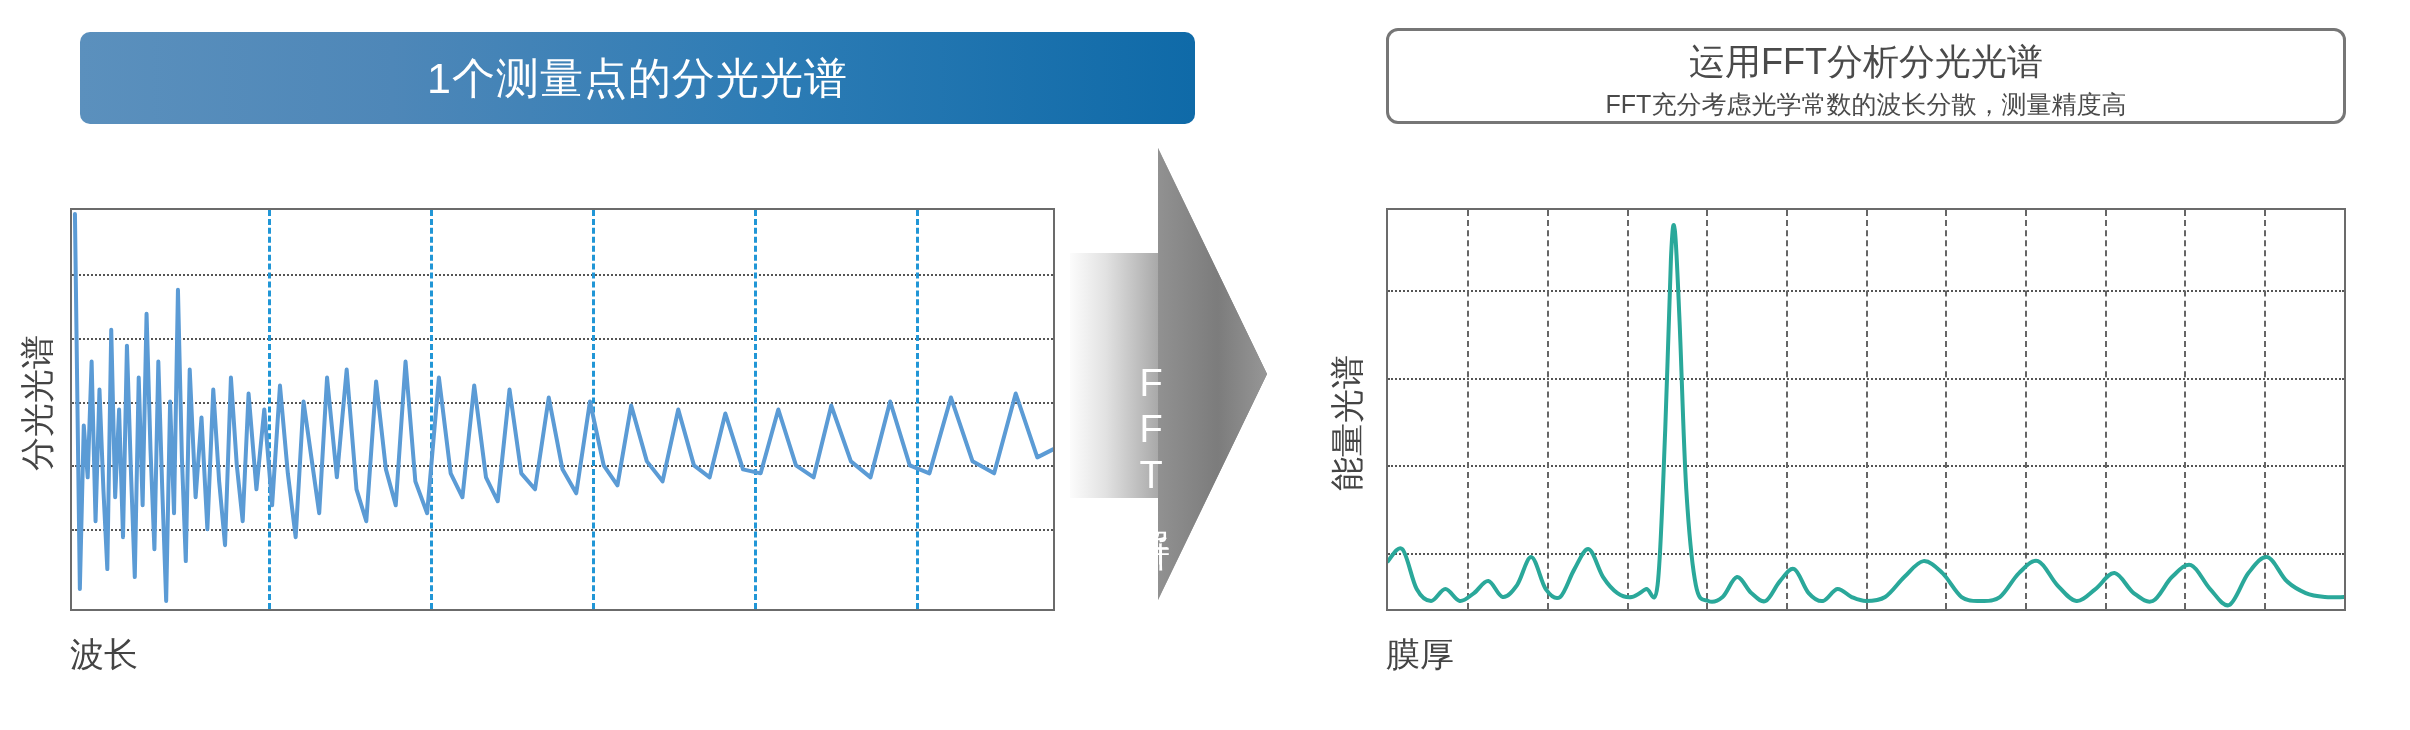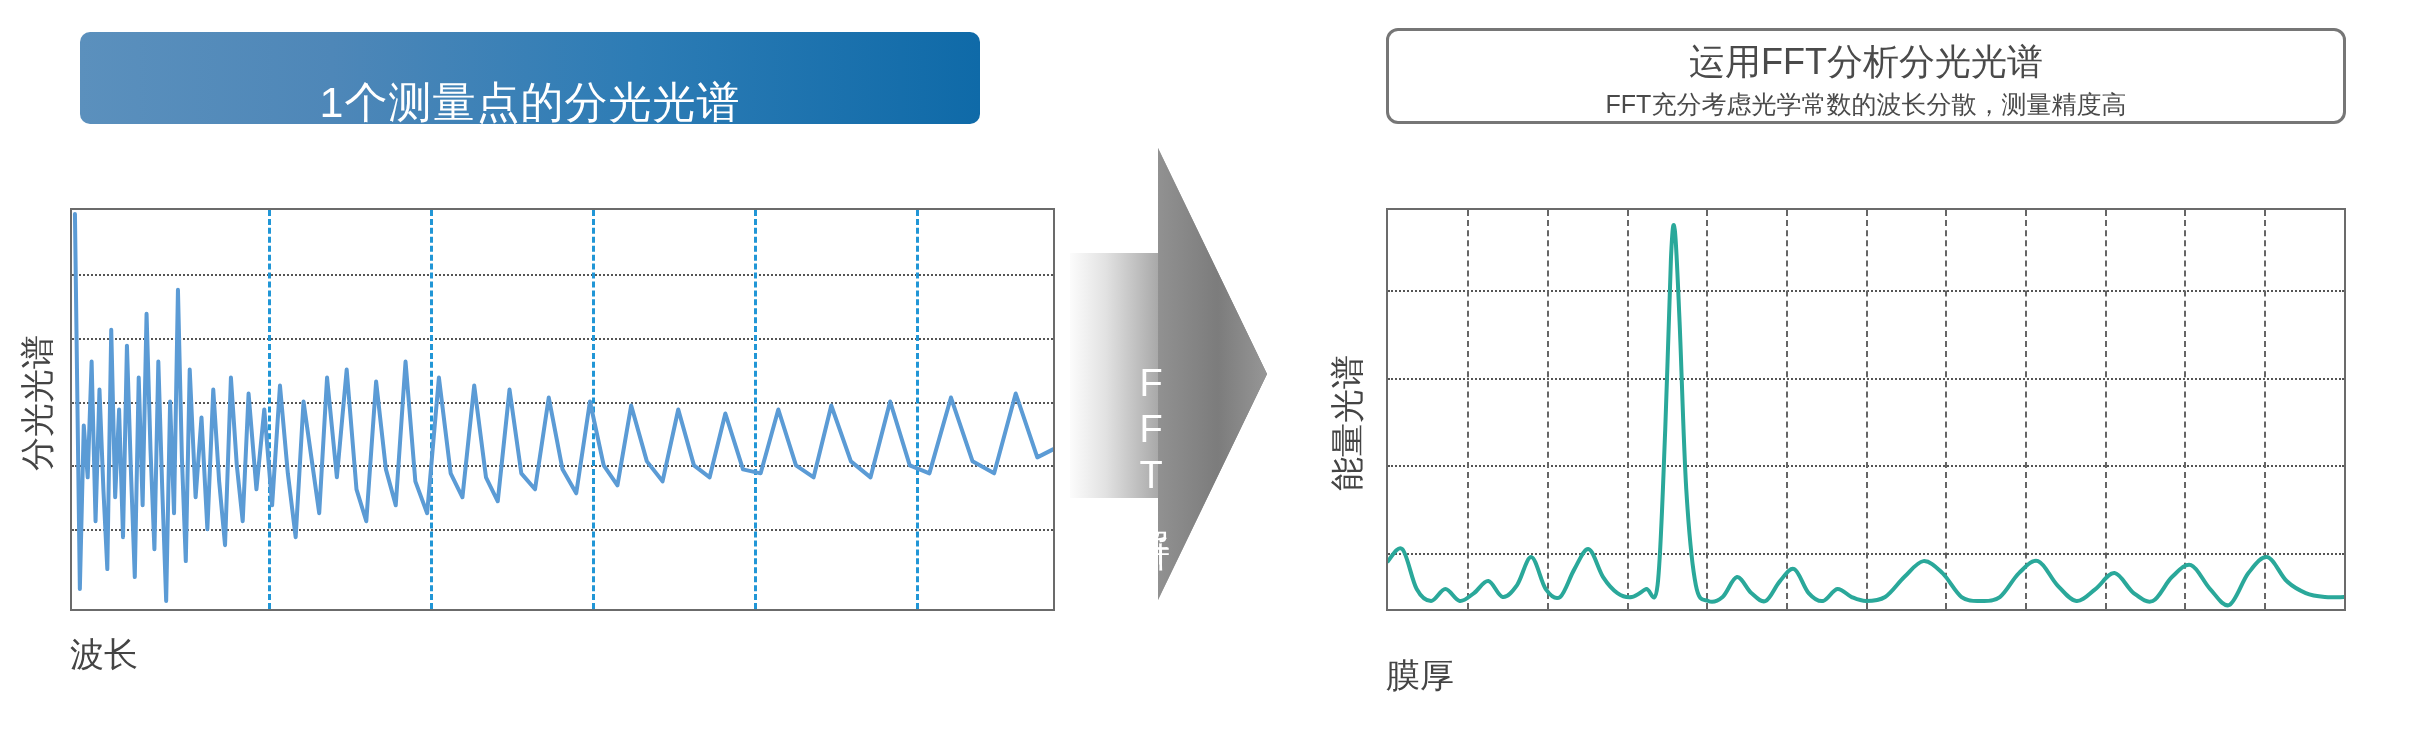--- a/index.html
+++ b/index.html
@@ -21,26 +21,26 @@
     left: 0;
     top: 0;
     width: 1060px;
     height: 730px;
   }
 
   #left-banner {
     position: absolute;
     left: 80px;
     top: 32px;
-    width: 900px;
+    width: 1115px;
     height: 92px;
     border-radius: 10px;
     background: linear-gradient(to right, #5b90bd 0%, #4e87b8 28%, #2d7cb5 62%, #0f6aa8 100%);
     display: flex;
-    align-items: flex-end;
+    align-items: center;
     justify-content: center;
     box-sizing: border-box;
   }
   #left-banner-text {
     color: #ffffff;
     font-size: 43px;
     letter-spacing: 1px;
     line-height: 1;
     white-space: nowrap;
   }
@@ -122,21 +122,20 @@
   }
   #left-xlabel {
     left: 70px;
     top: 632px;
     width: 985px;
   }
   #right-xlabel {
     left: 1386px;
     top: 632px;
     width: 960px;
-    margin-top: 21px;
   }
 
   
   #fft-arrow {
     position: absolute;
     left: 1070px;
     top: 118px;
     width: 200px;
     height: 512px;
   }

